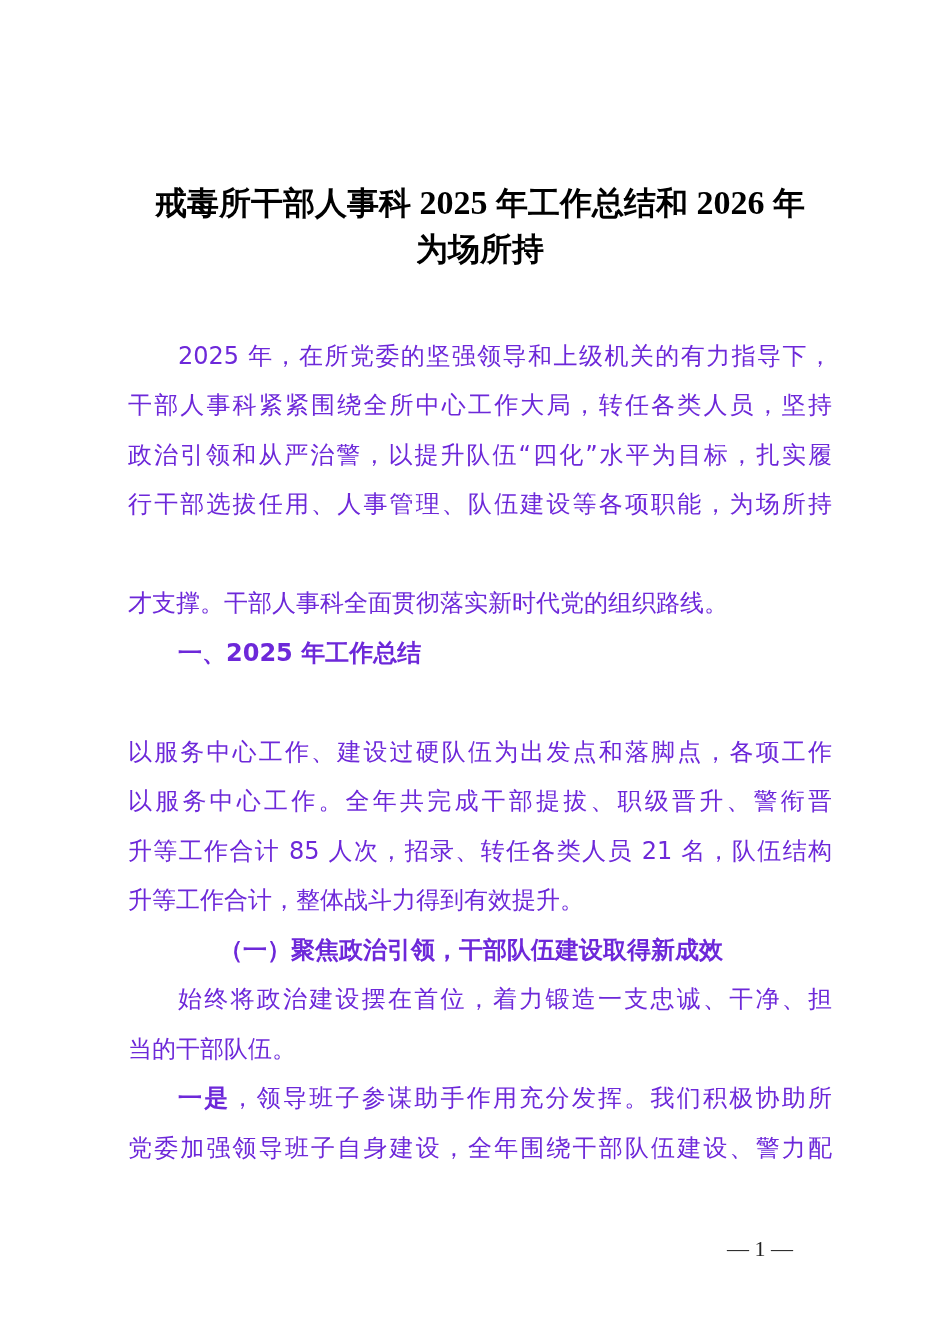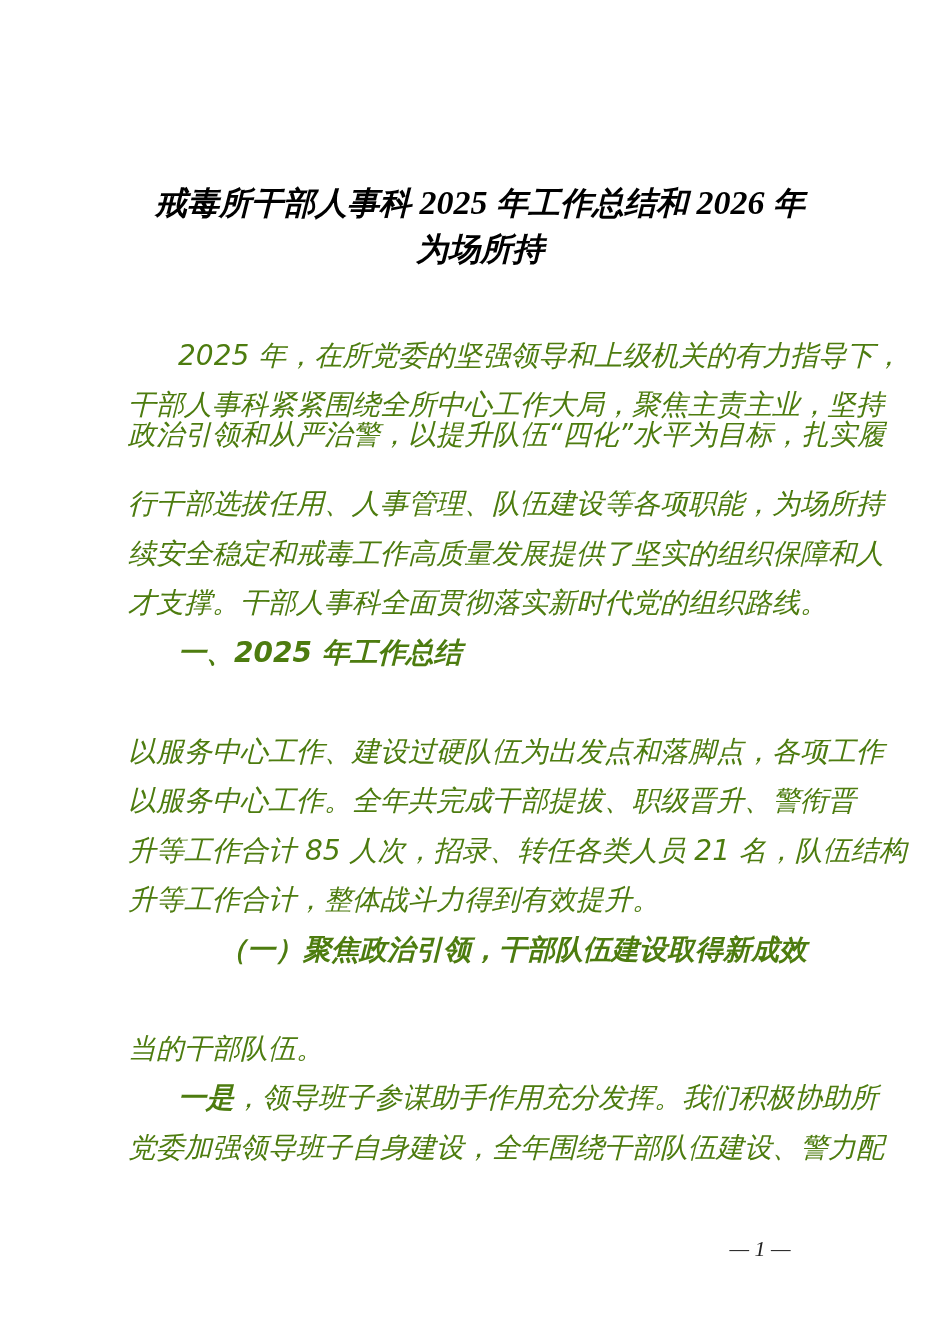--- a/index.html
+++ b/index.html
@@ -1,52 +1,52 @@
 <!DOCTYPE html>
 <html><head>
   <meta charset="utf-8">
   <style>
     html, body { margin: 0; padding: 0; background: #ffffff; }
     body { width: 950px; height: 1344px; position: relative; overflow: hidden; font-family: "DejaVu Sans", sans-serif; color: #111; }
-    .page { position: absolute; left: 0; top: 0; width: 950px; height: 1344px; background: #fff; font-style: italic; }
+    .page { position: absolute; left: 0; top: 0; width: 950px; height: 1344px; background: #fff; }
     .title { position: absolute; left: 110px; width: 740px; top: 180px; text-align: center; font-weight: bold; font-size: 32px; line-height: 46px; color: #000; letter-spacing: 0px; }
     .title .num { font-family: "Liberation Serif", serif; font-weight: bold; font-size: 34px; }
-    .line { position: absolute; left: 128px; width: 704px; height: 40px; font-size: 28px; line-height: 40px; white-space: nowrap; color: #4d7c0f; text-align: justify; text-align-last: justify; }
+    .line { position: absolute; left: 128px; width: 704px; height: 40px; font-size: 24px; line-height: 40px; white-space: nowrap; color: #6d28d9; text-align: justify; text-align-last: justify; }
     .line.last { text-align-last: left; }
     .line.indent { left: 178px; width: 654px; }
     .h1 { font-weight: bold; text-align-last: left; }
     .h2 { font-weight: bold; text-align-last: left; left: 180px; margin-left: 41px; }
     .b { font-weight: bold; }
     .pagenum { position: absolute; top: 1236px; left: 720px; width: 80px; text-align: center; font-family: "Liberation Serif", serif; font-size: 22px; line-height: 26px; color: #222; }
   </style>
 </head>
 <body>
 
 <div class="page">
 
   <div class="title">
     <div><span>戒毒所干部人事科</span><span class="num"> 2025 </span><span>年工作总结和</span><span class="num"> 2026 </span><span>年</span></div>
     <div>为场所持</div>
   </div>
 
   <div class="line indent" style="top:336px">2025 年，在所党委的坚强领导和上级机关的有力指导下，</div>
-  <div class="line" style="top:385px">干部人事科紧紧围绕全所中心工作大局，聚焦主责主业，坚持</div>
-  <div class="line" style="top:415px">政治引领和从严治警，以提升队伍“四化”水平为目标，扎实履</div>
+  <div class="line" style="top:385px">干部人事科紧紧围绕全所中心工作大局，转任各类人员，坚持</div>
+  <div class="line" style="top:435px">政治引领和从严治警，以提升队伍“四化”水平为目标，扎实履</div>
   <div class="line" style="top:484px">行干部选拔任用、人事管理、队伍建设等各项职能，为场所持</div>
-  <div class="line" style="top:534px">续安全稳定和戒毒工作高质量发展提供了坚实的组织保障和人</div>
   <div class="line last" style="top:583px">才支撑。干部人事科全面贯彻落实新时代党的组织路线。</div>
 
   <div class="line indent h1" style="top:633px">一、2025 年工作总结</div>
 
   <div class="line" style="top:732px">以服务中心工作、建设过硬队伍为出发点和落脚点，各项工作</div>
   <div class="line" style="top:781px">以服务中心工作。全年共完成干部提拔、职级晋升、警衔晋</div>
   <div class="line" style="top:831px">升等工作合计 85 人次，招录、转任各类人员 21 名，队伍结构</div>
   <div class="line last" style="top:880px">升等工作合计，整体战斗力得到有效提升。</div>
 
   <div class="line indent h2" style="top:930px">（一）聚焦政治引领，干部队伍建设取得新成效</div>
 
+  <div class="line indent" style="top:979px">始终将政治建设摆在首位，着力锻造一支忠诚、干净、担</div>
   <div class="line last" style="top:1029px">当的干部队伍。</div>
 
   <div class="line indent" style="top:1078px"><span class="b">一是</span><span>，领导班子参谋助手作用充分发挥。我们积极协助所</span></div>
   <div class="line" style="top:1128px">党委加强领导班子自身建设，全年围绕干部队伍建设、警力配</div>
 
   <div class="pagenum">— 1 —</div>
 </div>
 
 </body></html>

